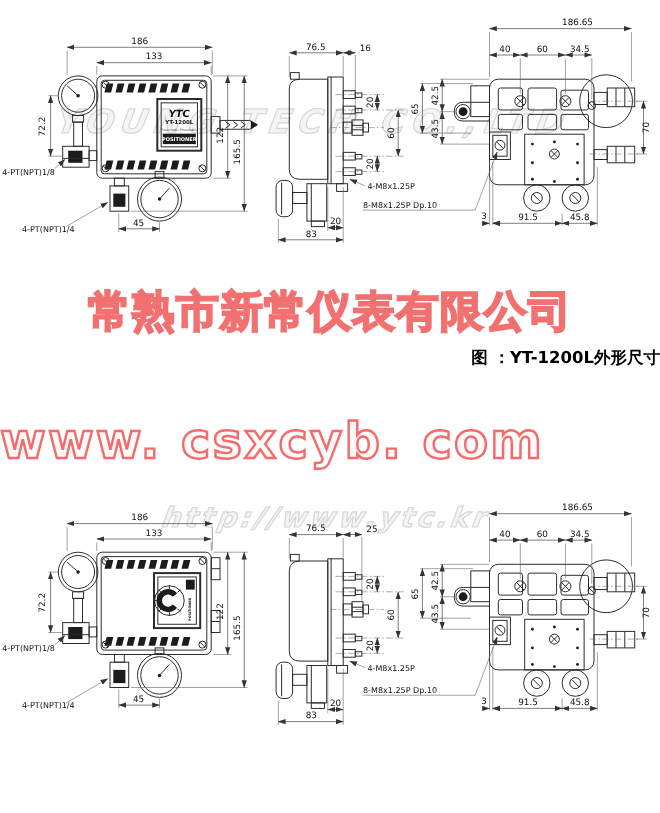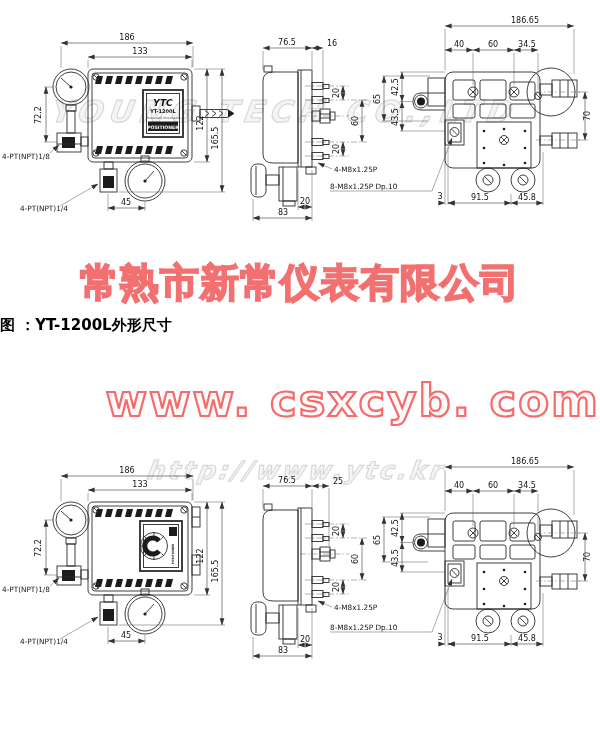--- a/index.html
+++ b/index.html
@@ -14,24 +14,24 @@
   .cl{stroke:#666;stroke-width:.5;fill:none;stroke-dasharray:6 2 1.5 2}
   text.dl{font-family:"DejaVu Sans",sans-serif;font-size:8px;fill:#111}
   text.sm{font-family:"DejaVu Sans",sans-serif;font-size:7.3px;fill:#111}
   .wm-gray{position:absolute;font-style:italic;font-weight:bold;white-space:nowrap;z-index:1;
            color:#f4f4f4;-webkit-text-stroke:1.1px #d6d6d6;transform:skewX(-10deg)}
   .wm-top{left:52px;top:94px;font-size:30px;letter-spacing:6px}
   .wm-bot{left:148px;top:456px;font-size:25px;letter-spacing:3px}
   .wm-red-cn{position:absolute;left:0;top:256px;width:100%;text-align:center;z-index:6;
              font-weight:bold;font-size:39px;letter-spacing:1px;white-space:nowrap;
              color:#0c4a6e;-webkit-text-stroke:1.8px #f37070}
-  .wm-red-url{position:absolute;left:0;top:374px;width:100%;text-align:right;z-index:6;
+  .wm-red-url{position:absolute;left:0;top:374px;width:100%;text-align:left;z-index:6;
               font-weight:bold;font-size:45px;letter-spacing:2px;white-space:nowrap;
               color:#fffafa;-webkit-text-stroke:2.2px #f56a6a}
-  .caption{position:absolute;left:0;width:100%;text-align:left;z-index:6;
+  .caption{position:absolute;left:0;width:100%;text-align:right;z-index:6;
            font-weight:bold;font-size:15px;color:#000}
   .cap-l{top:316px}
   .cap-r{top:702px}
 </style>
 </head>
 <body>
 
 <div class="page">
 
   <svg width="0" height="0" style="position:absolute">

